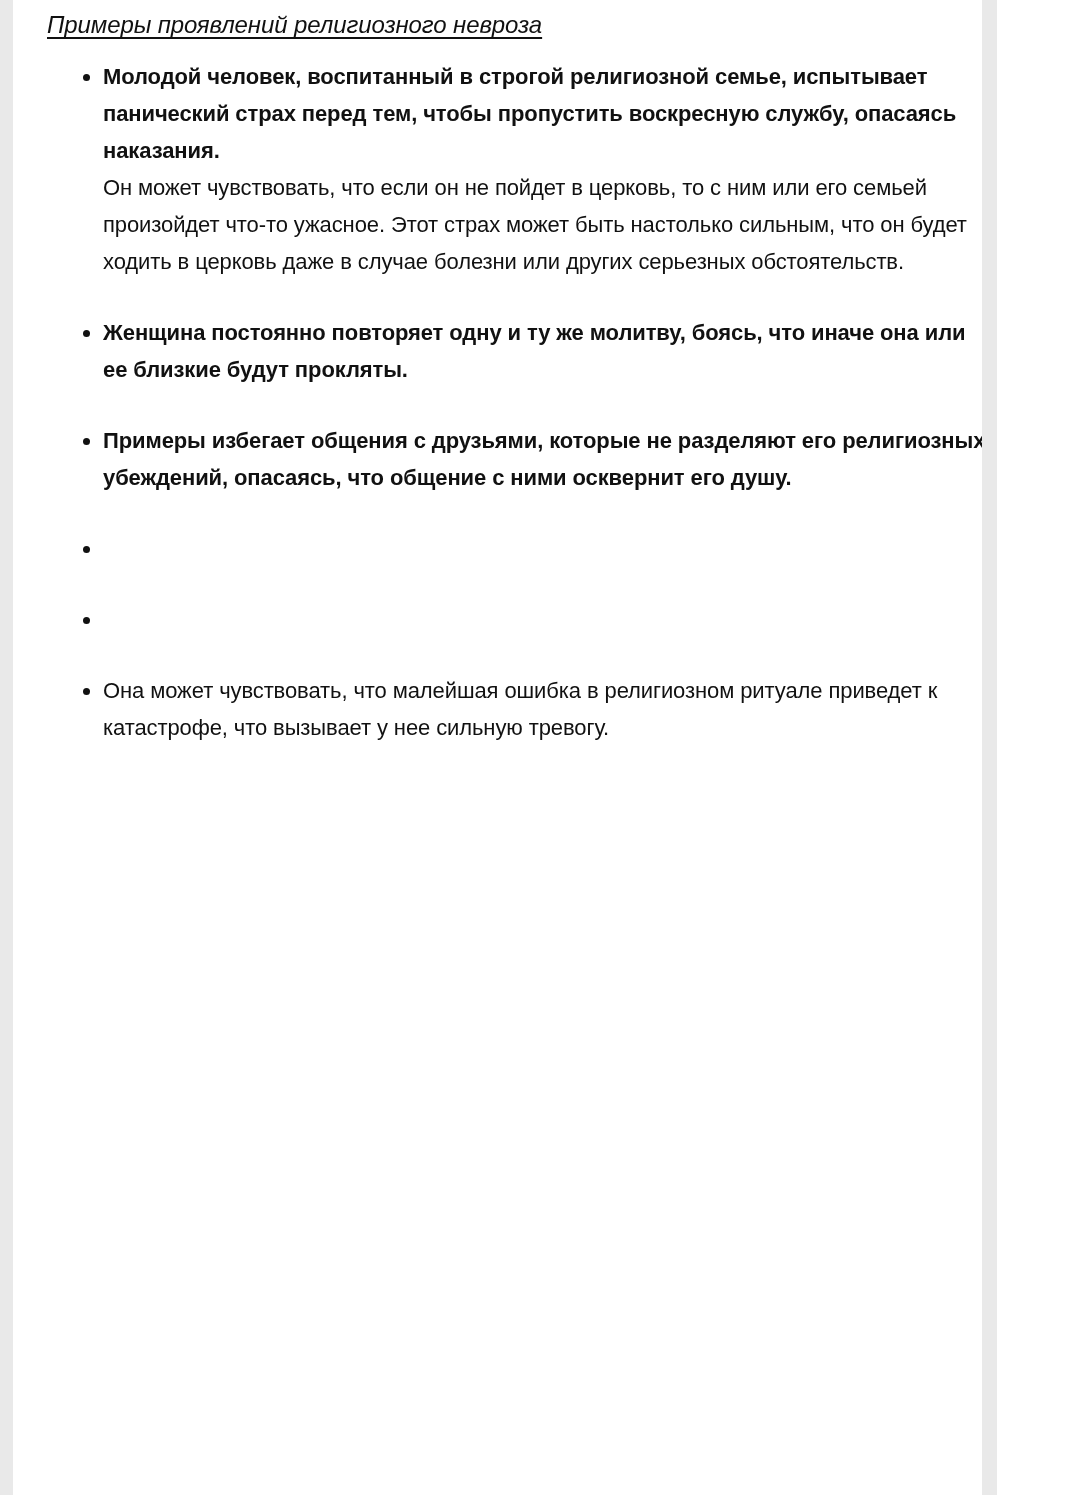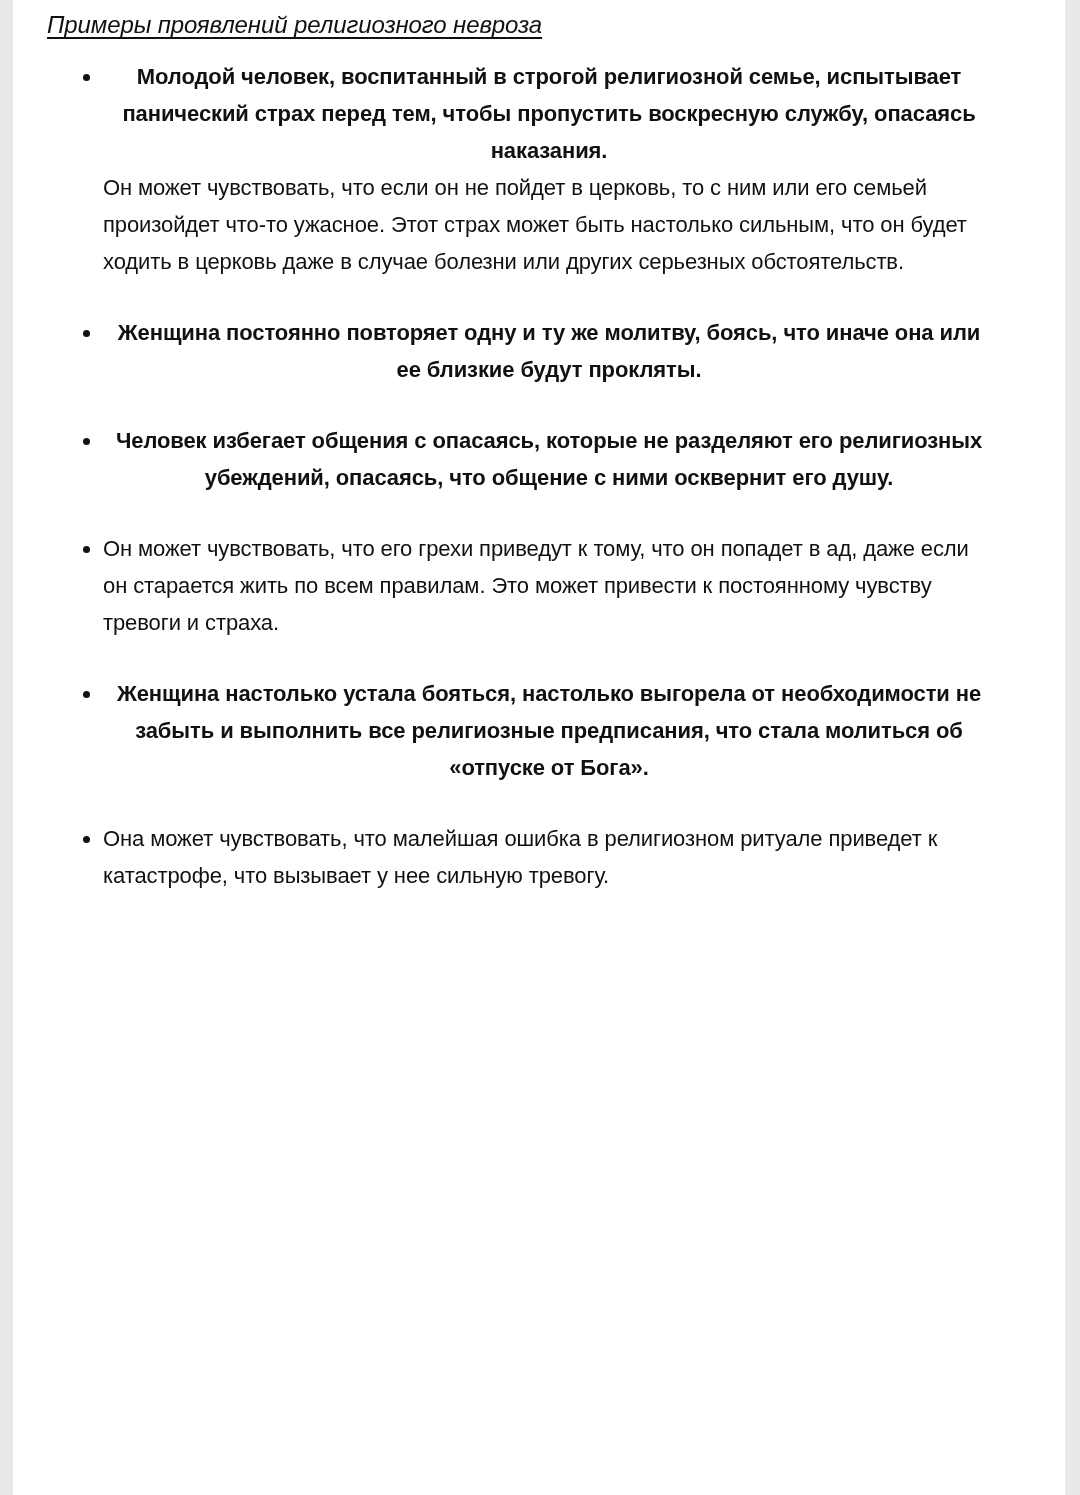--- a/index.html
+++ b/index.html
@@ -7,21 +7,21 @@
     padding: 0;
     background: #ffffff;
     width: 1080px;
     height: 1495px;
     overflow: hidden;
     font-family: "Liberation Sans", "DejaVu Sans", sans-serif;
     color: #111111;
   }
   .page {
     position: relative;
-    width: 1080px;
+    width: 997px;
     min-height: 1495px;
     background: #ffffff;
   }
   .gutter {
     position: absolute;
     top: 0;
     bottom: 0;
     background: #e9e9e9;
   }
   .gutter.left  { left: 0;  width: 13px; }
@@ -48,21 +48,21 @@
     list-style: disc outside;
   }
   ul.example-list > li {
     font-size: 22px;
     line-height: 37px;
     letter-spacing: -0.1px;
     max-width: 938px;
     margin: 0 0 34px 0;
   }
   ul.example-list > li:last-child { margin-bottom: 0; }
-  .item-lead { font-weight: bold; text-align: center; }
+  .item-lead { font-weight: bold; }
   .item-body { font-weight: normal; }
 </style>
 </head>
 <body>
 
 <div class="page">
   <div class="gutter left"></div>
   <div class="gutter right"></div>
 
   <div class="content">
@@ -70,26 +70,24 @@
 
     <ul class="example-list">
       <li>
         <div class="item-lead">Молодой человек, воспитанный в строгой религиозной семье, испытывает панический страх перед тем, чтобы пропустить воскресную службу, опасаясь наказания.</div>
         <div class="item-body">Он может чувствовать, что если он не пойдет в церковь, то с ним или его семьей произойдет что-то ужасное. Этот страх может быть настолько сильным, что он будет ходить в церковь даже в случае болезни или других серьезных обстоятельств.</div>
       </li>
       <li>
         <div class="item-lead">Женщина постоянно повторяет одну и ту же молитву, боясь, что иначе она или ее близкие будут прокляты.</div>
       </li>
       <li>
-        <div class="item-lead">Человек избегает общения с опасаясь, которые не разделяют его религиозных убеждений, опасаясь, что общение с ними осквернит его душу.</div>
+        <div class="item-lead">Примеры избегает общения с друзьями, которые не разделяют его религиозных убеждений, опасаясь, что общение с ними осквернит его душу.</div>
       </li>
       <li>
-        <div class="item-body">Он может чувствовать, что его грехи приведут к тому, что он попадет в ад, даже если он старается жить по всем правилам. Это может привести к постоянному чувству тревоги и страха.</div>
       </li>
       <li>
-        <div class="item-lead">Женщина настолько устала бояться, настолько выгорела от необходимости не забыть и выполнить все религиозные предписания, что стала молиться об «отпуске от Бога».</div>
       </li>
       <li>
         <div class="item-body">Она может чувствовать, что малейшая ошибка в религиозном ритуале приведет к катастрофе, что вызывает у нее сильную тревогу.</div>
       </li>
     </ul>
   </div>
 </div>
 
 </body></html>

